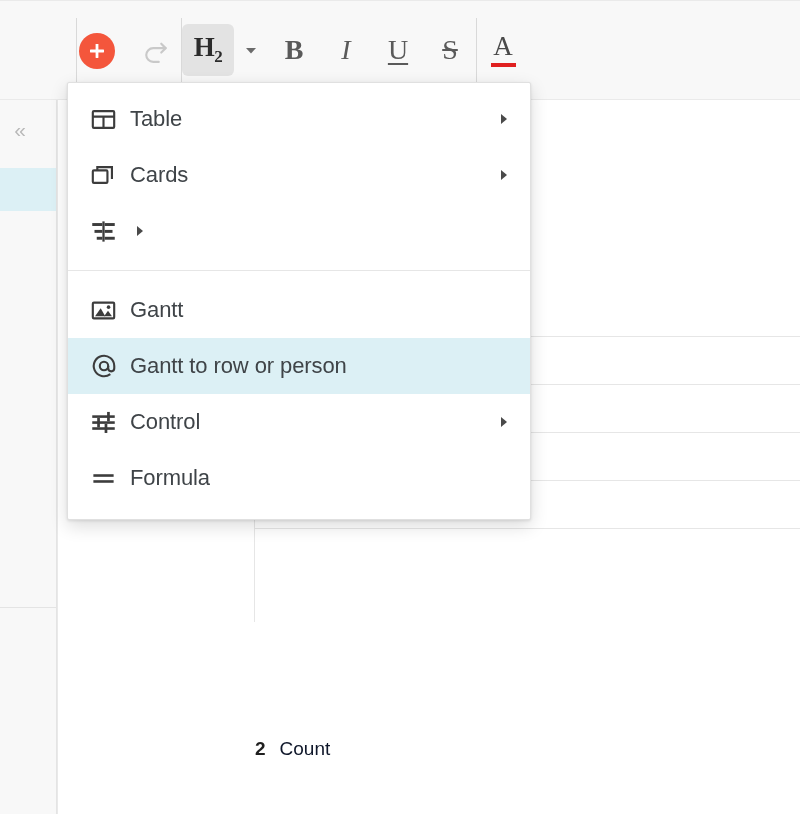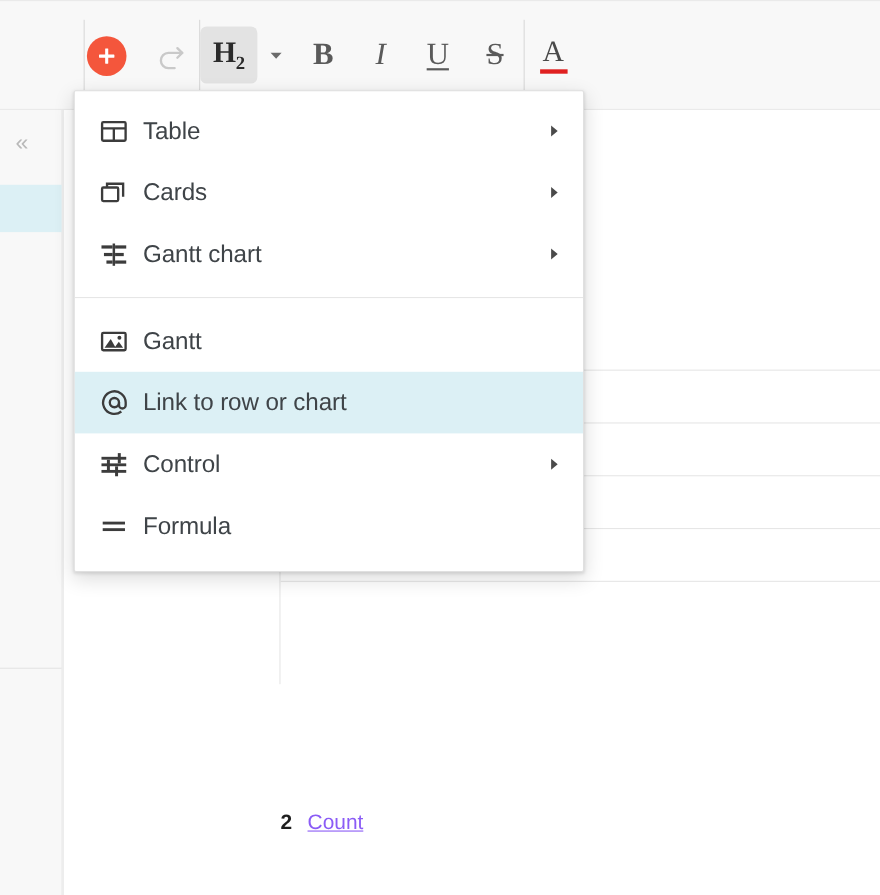--- a/index.html
+++ b/index.html
@@ -173,21 +173,21 @@
   }
   .count-row {
     position: absolute;
     left: 197px; top: 738px;
     display: flex;
     align-items: baseline;
     gap: 14px;
     font-size: 19px;
   }
   .count-num { color: #1f1f1f; font-weight: 600; }
-  .count-lbl { color: #8b5cf6; text-decoration: underline; }
+  .count-lbl { color: #0f172a; }
 
   
   .menu {
     position: absolute;
     left: 67px; top: 82px;
     width: 462px;
     background: #ffffff;
     border: 1px solid #e0e0e0;
     border-radius: 2px;
     box-shadow: 0 6px 18px rgba(0,0,0,0.14), 0 1px 3px rgba(0,0,0,0.10);
@@ -368,21 +368,20 @@
         <svg width="27" height="27" viewBox="0 0 24 24">
           <rect x="2" y="4.5" width="9" height="2.6" fill="#3c3c3c"></rect>
           <rect x="13" y="4.5" width="9" height="2.6" fill="#3c3c3c"></rect>
           <rect x="4" y="10.6" width="7" height="2.6" fill="#3c3c3c"></rect>
           <rect x="13" y="10.6" width="7" height="2.6" fill="#3c3c3c"></rect>
           <rect x="6" y="16.7" width="5" height="2.6" fill="#3c3c3c"></rect>
           <rect x="13" y="16.7" width="9" height="2.6" fill="#3c3c3c"></rect>
           <rect x="11" y="3" width="2" height="18" fill="#3c3c3c"></rect>
         </svg>
       </span>
-      <span class="menu-label">Gantt chart</span>
       <span class="menu-arrow">
         <svg width="12" height="14" viewBox="0 0 12 14">
             <path d="M3 2 L9 7 L3 12 Z" fill="#4a4a4a"></path>
           </svg>
       </span>
     </div>
 
     <div class="menu-sep"></div>
 
     <div class="menu-item">
@@ -402,21 +401,21 @@
       </span>
     </div>
 
     <div class="menu-item highlight">
       <span class="menu-icon">
         <svg width="28" height="28" viewBox="0 0 24 24" fill="none" stroke="#3c3c3c" stroke-width="1.8">
           <circle cx="12" cy="12" r="3.6"></circle>
           <path d="M15.6 12 V14 a2.6 2.6 0 0 0 5.2 0 V12 a8.8 8.8 0 1 0 -3.4 6.95"></path>
         </svg>
       </span>
-      <span class="menu-label">Link to row or chart</span>
+      <span class="menu-label">Gantt to row or person</span>
       <span class="menu-arrow hidden">
         <svg width="12" height="14" viewBox="0 0 12 14">
             <path d="M3 2 L9 7 L3 12 Z" fill="#4a4a4a"></path>
           </svg>
       </span>
     </div>
 
     <div class="menu-item">
       <span class="menu-icon">
         <svg width="27" height="27" viewBox="0 0 24 24">

